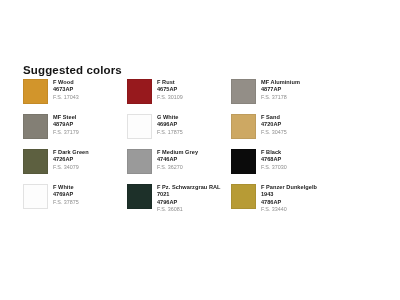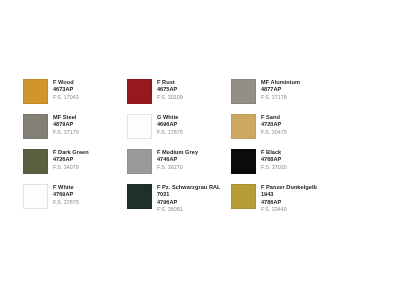--- a/index.html
+++ b/index.html
@@ -108,20 +108,21 @@
     line-height: 7.3px;
     color: #8e8e8e;
     white-space: nowrap;
   }
 </style>
 </head>
 <body>
 
 <div id="sheet" style="background: rgb(255, 255, 255);">
 
+  <div id="heading">Suggested colors</div>
 
   <div id="grid">
       <div class="swatch-cell">
         <div class="chip" style="background: rgb(210, 149, 43);"></div>
         <div class="meta">
           <div class="c-name">F Wood</div>
           <div class="c-code">4673AP</div>
           <div class="c-fs">F.S. 17043</div>
         </div>
       </div>

